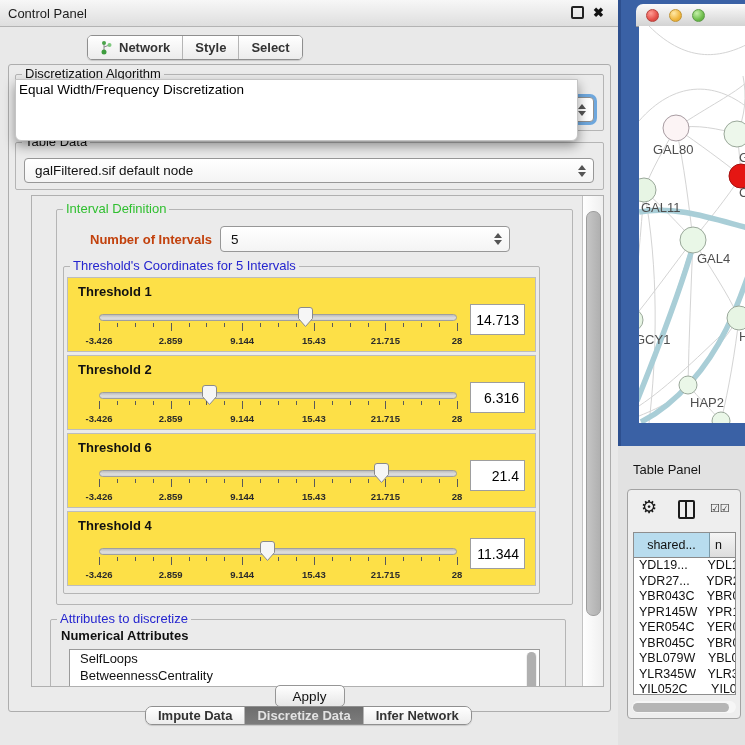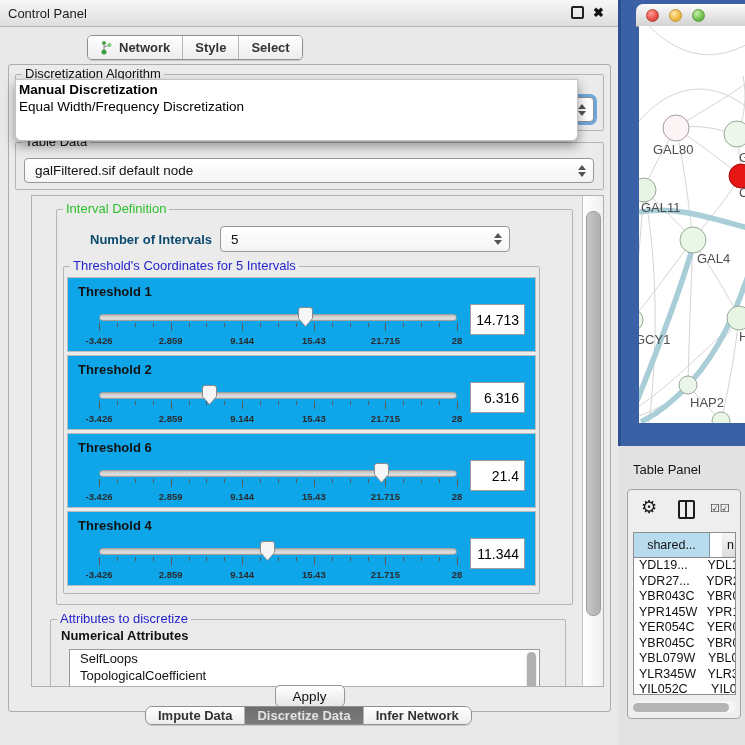--- a/index.html
+++ b/index.html
@@ -51,24 +51,24 @@
   .td-combo{position:absolute;left:8px;right:9px;top:15px;height:23px;}
   
   .scrollpane{position:relative;margin:5px 6px 0 22px;height:490px;border:1px solid #b0b0b0;background:#ebebeb;overflow:hidden;}
   .scroll-content{position:absolute;left:0;top:0;right:20px;bottom:0;overflow:hidden;}
   .vscroll{position:absolute;right:0;top:0;bottom:0;width:20px;background:linear-gradient(to right,#ffffff,#efefef);
        border-left:1px solid #c3c3c3;}
   .vthumb{position:absolute;left:3px;width:13px;top:15px;height:403px;border-radius:7px;
        background:linear-gradient(to right,#c6c6c6,#b0b0b0);border:1px solid #9d9d9d;}
   .interval-group{margin:13px 10px 0 24px;}
   .num-row{display:flex;align-items:center;margin:16px 0 10px 33px;}
-  .num-label{font-size:13px;font-weight:bold;color:#0c4a6e;}
+  .num-label{font-size:13px;font-weight:bold;color:#c2410c;}
   .num-combo{width:288px;height:24px;margin-left:8px;}
   .thr-group{margin:14px 32px 10px 6px;padding:10px 0 4px 0;}
-  .tbox{position:relative;height:73px;margin:0 3px 3px 3px;border:1px solid #bdbdbd;background:#0ea5e9;}
+  .tbox{position:relative;height:73px;margin:0 3px 3px 3px;border:1px solid #bdbdbd;background:#fde047;}
   .t-label{position:absolute;left:10px;top:6px;font-size:13px;font-weight:bold;}
   .t-slider{position:absolute;left:16px;top:28px;width:372px;height:44px;margin-left:8px;}
   .track{position:absolute;left:7px;right:7px;top:8px;height:5px;border:1px solid #9f9f9f;border-radius:4px;
        background:linear-gradient(#bdbdbd,#dedede 60%,#d2d2d2);}
   .thumb{position:absolute;top:1px;}
   .thumb path{fill:#f6f6f6;stroke:#8a8a8a;stroke-width:1;}
   .ticks{position:absolute;left:7px;right:7px;top:17px;height:10px;}
   .tick{position:absolute;width:1px;background:#5a5a5a;top:0;}
   .tick.minor{height:4px;}
   .tick.major{height:8px;}
@@ -100,21 +100,21 @@
   .table-panel-area{position:absolute;left:618px;top:446px;width:127px;height:299px;background:#e2e2e2;}
   .tp-title{font-size:13px;color:#151515;margin:16px 0 0 15px;}
   .tp-box{position:absolute;left:9px;top:43px;width:112px;height:228px;background:#eeeeee;
        border:1px solid #a3a3a3;border-radius:4px;}
   .tp-toolbar{position:absolute;left:0;top:0;right:0;height:40px;}
   .gear-ic{position:absolute;left:13px;top:6px;font-size:18px;color:#1b1b1b;}
   .cols-ic{position:absolute;left:50px;top:10px;width:13px;height:15px;border:2px solid #1b1b1b;border-radius:2px;}
   .cols-ic:after{content:"";position:absolute;left:5px;top:0;bottom:0;width:2px;background:#1b1b1b;}
   .checks-ic{position:absolute;left:82px;top:12px;font-size:11px;color:#222;letter-spacing:0px;}
   .tbl{position:absolute;left:5px;top:42px;right:4px;height:161px;background:#fff;border:1px solid #8e8e8e;overflow:hidden;}
-  .tbl-head{display:flex;height:24px;border-bottom:1px solid #8a8a8a;gap:12px;}
+  .tbl-head{display:flex;height:24px;border-bottom:1px solid #8a8a8a;}
   .th1{width:75px;background:#b8dcee;border-right:1px solid #7a9aa9;font-size:12.5px;
        display:flex;align-items:center;justify-content:center;}
   .th2{flex:1;background:linear-gradient(#f5f5f5,#dddddd);font-size:12.5px;display:flex;align-items:center;padding-left:5px;}
   .trow{display:flex;height:15.5px;font-size:12.5px;line-height:15.5px;}
   .trow .c1{width:75px;padding-left:5px;box-sizing:border-box;white-space:nowrap;}
   .trow .c2{padding-left:7px;white-space:nowrap;overflow:hidden;}
   .hscroll{position:absolute;left:4px;right:4px;bottom:5px;height:12px;background:#f6f6f6;border-radius:6px;}
   .hthumb{position:absolute;left:1px;right:7px;top:1.5px;height:9px;background:#b5b5b5;border-radius:5px;}
 </style>
 </head>
@@ -156,21 +156,20 @@
         <span class="legend">Discretization Algorithm</span>
         <div class="algo-combo">
           <span class="stepper">
               <span class="up"></span>
               <span class="dn"></span>
             </span>
         </div>
       </div>
 
       <div class="popup">
-        <div class="item bold">Manual Discretization</div>
         <div class="item">Equal Width/Frequency Discretization</div>
       </div>
 
       <div class="group td-group">
         <span class="legend">Table Data</span>
         <div class="combo td-combo">
           <span class="cval">galFiltered.sif default node</span>
           <span class="stepper">
               <span class="up"></span>
               <span class="dn"></span>
@@ -365,21 +364,20 @@
 </div>
             </div>
           </div>
 
           <div class="group attr-group">
             <span class="legend blue">Attributes to discretize</span>
             <div class="attr-label">Numerical Attributes</div>
             <div class="listbox">
               <div id="attr-items">
                   <div class="li">SelfLoops</div>
-                  <div class="li">TopologicalCoefficient</div>
                   <div class="li">BetweennessCentrality</div>
                 </div>
               <div class="lscroll">
                   <div class="lthumb"></div>
                 </div>
             </div>
           </div>
         </div>
         <div class="vscroll">
             <div class="vthumb"></div>

